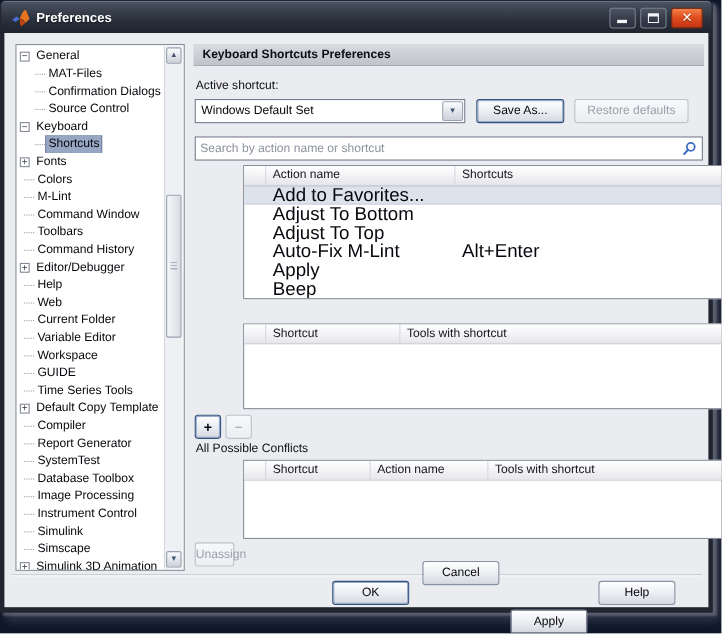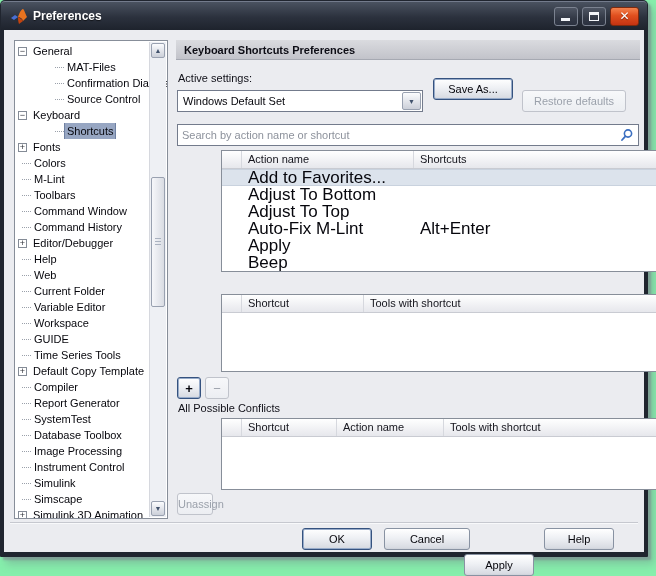--- a/index.html
+++ b/index.html
@@ -1,17 +1,17 @@
 <!DOCTYPE html>
 <html><head>
 <meta charset="utf-8">
 <style>
   * { margin:0; padding:0; box-sizing:border-box; }
   body { font-family:"Liberation Sans","DejaVu Sans",sans-serif; background:#fafafa; }
-  .page { position:relative; width:656px; height:576px; background:#86efac; overflow:hidden; }
+  .page { position:relative; width:656px; height:576px; background:#0f172a; overflow:hidden; }
 
   
   .window { position:absolute; left:0; top:0; width:648px; height:557px;
             background:#20252f; border-radius:5px 5px 1px 1px;
             box-shadow:3px 3px 2px rgba(125,130,142,.55), 6px 7px 9px rgba(110,115,130,.35); }
 
   .titlebar { position:absolute; left:1px; top:1px; right:1px; height:29px;
               border-radius:4px 4px 0 0;
               background:linear-gradient(#4a5260, #2b313d 55%, #1e232d);
               border-top:1px solid #737b8c; }
@@ -34,21 +34,21 @@
            background:#ebecf0; }
   .lbl { position:absolute; font-size:11px; color:#101018; white-space:nowrap; }
 
   
   .tree { position:absolute; left:10px; top:10px; width:154px; height:479px;
           background:#fff; border:1px solid #878e99; overflow:hidden; padding-top:2px; }
   .titem { height:16px; line-height:16px; font-size:11px; color:#06060c;
            white-space:nowrap; overflow:hidden; display:flex; align-items:center; }
   .titem.exp  { padding-left:3px; }
   .titem.leaf { padding-left:7px; }
-  .titem.lvl1 { padding-left:40px;text-align:center; }
+  .titem.lvl1 { padding-left:17px;text-align:center; }
   .tbox { width:9px; height:9px; border:1px solid #848b96; background:#fff;
           font-size:9px; line-height:7px; text-align:center; color:#33363e;
           margin-right:4px; flex:none; }
   .tdots { width:9px; border-top:1px dotted #9aa0aa; margin-right:1px; flex:none; }
   .tlabel { padding:0 2px; }
   .titem.sel .tlabel { background:#97a6c2; color:#07070d; box-shadow:0 0 0 1px #6e80a2; }
 
   
   .vscroll { position:absolute; top:1px; bottom:1px; right:1px; width:17px;
              background:#eef0f4; border-left:1px solid #d6d8de; }
@@ -78,21 +78,21 @@
                background:linear-gradient(#fbfcfe,#dadde4 70%,#ccd0d9); text-align:center; }
   .combo-btn .chev { font-size:7px; line-height:17px; color:#42536d; display:block; }
 
   .xbtn { position:absolute; height:22px; font-family:inherit; font-size:11px; color:#06060c;
           border:1px solid #8892a2; border-radius:3px;
           background:linear-gradient(#ffffff,#eef0f4 45%,#d9dce3 92%,#ced2da);
           cursor:default; appearance:none; }
   .xbtn.def { border:1px solid #35527f; box-shadow:inset 0 0 0 1px #97abc9; }
   .xbtn.dis { color:#9ba1ab; border:1px solid #c0c3cb;
               background:linear-gradient(#f7f8fa,#eceef2); box-shadow:none; }
-  .saveas  { left:429px; top:48px; width:80px; }
+  .saveas  { left:429px; top:60px; width:80px; }
   .restore { left:518px; top:60px; width:104px; }
 
   .search { position:absolute; left:173px; top:94px; width:462px; height:22px;
             background:#fff; border:1px solid #737b8c; }
   .search-in { position:absolute; left:4px; top:2px; width:428px; height:16px; border:0; outline:0;
                font-family:inherit; font-size:11px; color:#06060c; }
   .search-in::placeholder { color:#8d929c; opacity:1; }
   .mag { position:absolute; right:4px; top:3px; width:14px; height:14px; }
 
   
@@ -123,21 +123,21 @@
   .conf { left:174px; top:372px; }
 
   .addb { left:173px; top:347px; width:24px; font-size:13px; font-weight:bold; }
   .remb { left:201px; top:347px; width:24px; font-size:13px; }
   .unassign { left:173px; top:463px; width:36px; }
 
   .divider { position:absolute; left:6px; top:492px; width:628px; height:0;
              border-top:1px solid #c6c8cf; border-bottom:1px solid #f8f9fb; }
 
   .okb     { left:298px; top:498px; width:70px; }
-  .cancelb { left:380px; top:498px; width:86px; }
+  .cancelb { left:380px; top:480px; width:70px; }
   .applyb  { left:460px; top:524px; width:70px; }
   .helpb   { left:540px; top:498px; width:70px; }
 </style>
 </head>
 <body>
 
 <div class="page">
   <div class="window">
 
     <div class="titlebar">
@@ -196,25 +196,25 @@
         <div class="titem lvl0 leaf">
             <span class="tdots"></span>
             <span class="tlabel">Colors</span>
           </div>
         <div class="titem lvl0 leaf">
             <span class="tdots"></span>
             <span class="tlabel">M-Lint</span>
           </div>
         <div class="titem lvl0 leaf">
             <span class="tdots"></span>
+            <span class="tlabel">Command Window</span>
+          </div>
+        <div class="titem lvl0 leaf">
+            <span class="tdots"></span>
             <span class="tlabel">Toolbars</span>
-          </div>
-        <div class="titem lvl0 leaf">
-            <span class="tdots"></span>
-            <span class="tlabel">Command Window</span>
           </div>
         <div class="titem lvl0 leaf">
             <span class="tdots"></span>
             <span class="tlabel">Command History</span>
           </div>
         <div class="titem lvl0 exp">
             <span class="tbox">+</span>
             <span class="tlabel">Editor/Debugger</span>
           </div>
         <div class="titem lvl0 leaf">
@@ -292,21 +292,21 @@
             </div>
           <div class="sthumb"></div>
           <div class="sbtn down">
               <span class="arr">▼</span>
             </div>
         </div>
       </div>
 
       <div class="phead">Keyboard Shortcuts Preferences</div>
 
-      <div class="lbl active-lbl">Active settings:</div>
+      <div class="lbl active-lbl">Active shortcut:</div>
 
       <div class="combo">
         <span class="combo-txt">Windows Default Set</span>
         <span class="combo-btn">
             <span class="chev">▼</span>
           </span>
       </div>
       <button class="xbtn def saveas">Save As...</button>
       <button class="xbtn dis restore">Restore defaults</button>
 

